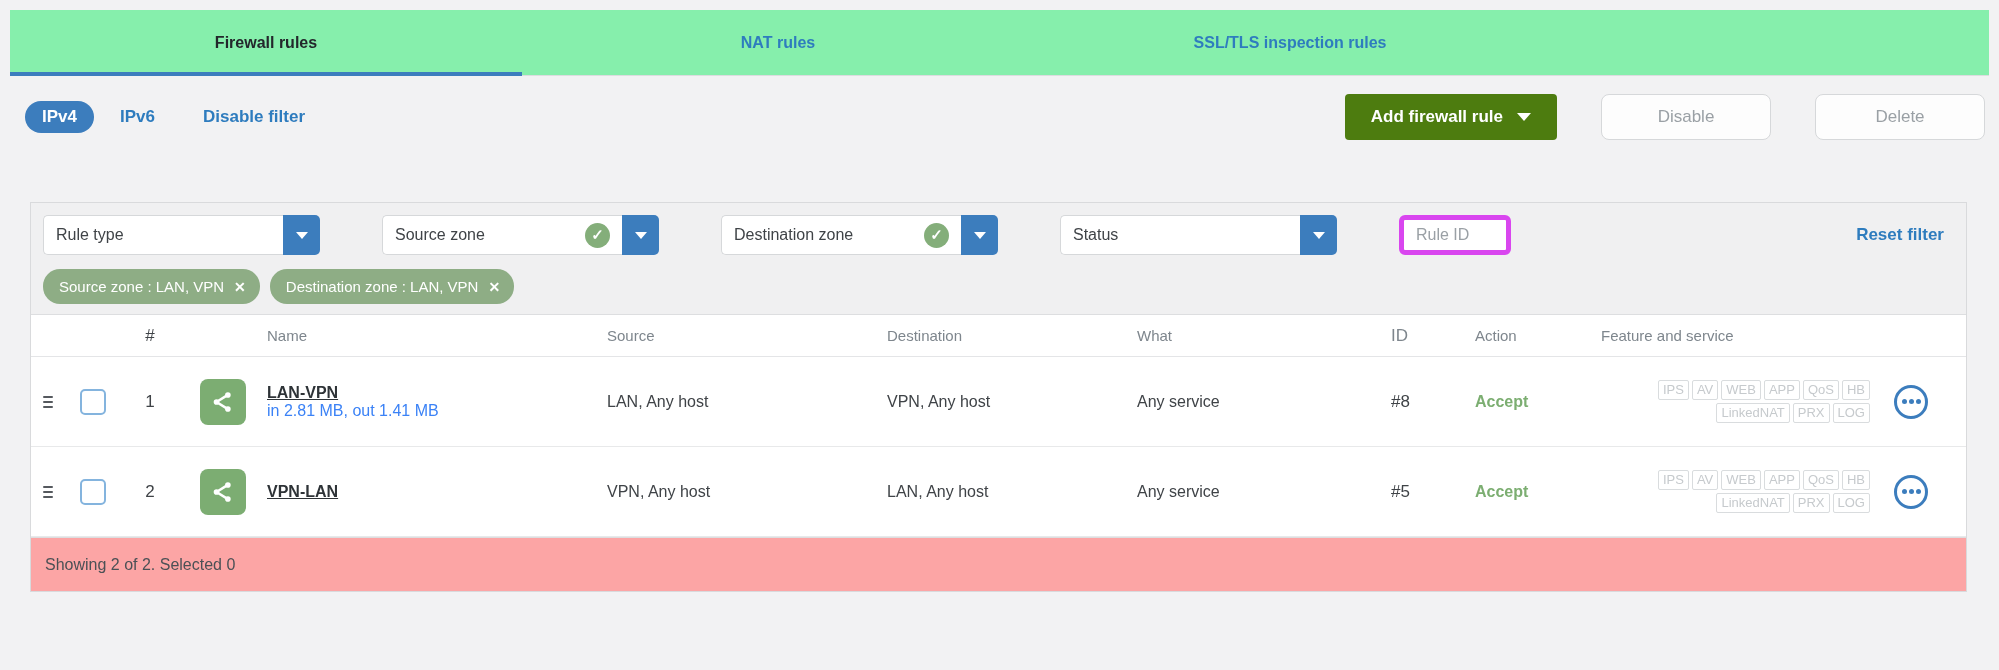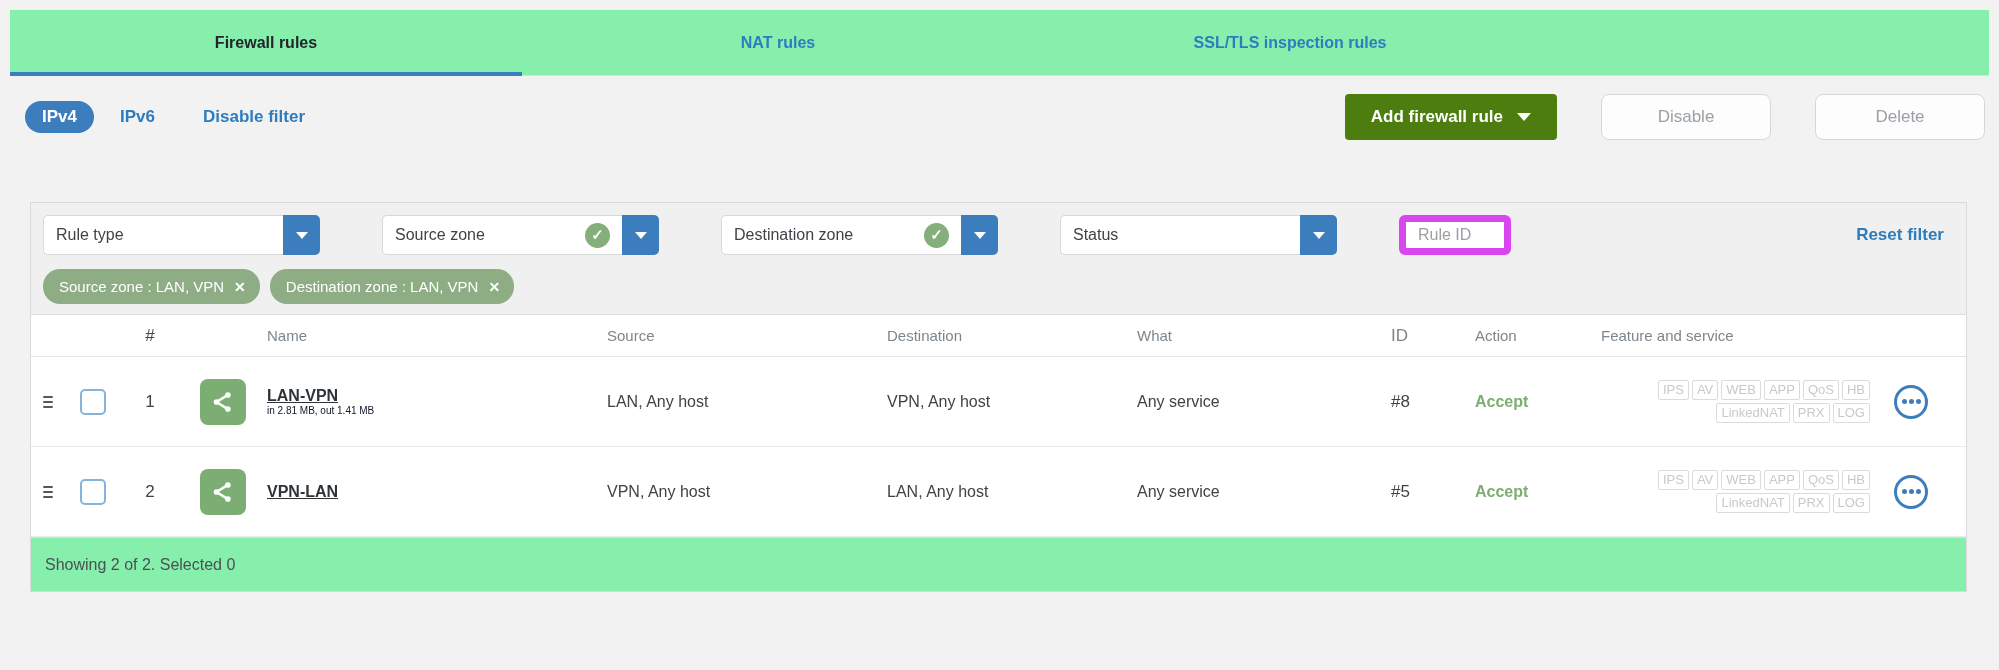--- a/index.html
+++ b/index.html
@@ -75,21 +75,21 @@
     width:25px; height:25px; border-radius:50%; background:#84ae7a; color:#fff;
     font-size:15px; font-weight:bold; display:flex; align-items:center; justify-content:center;
     margin-left:8px;
   }
   .dd-btn {
     width:37px; background:#3c7dbd; border-radius:0 5px 5px 0;
     display:flex; align-items:center; justify-content:center;
   }
   .dd-btn .chev-down { border-left-width:6px; border-right-width:6px; border-top-width:7px; }
   .rule-id-input {
-    width:112px; height:40px; border:7px solid #d946ef; border-radius:6px;
+    width:112px; height:40px; border:5px solid #d946ef; border-radius:6px;
     font-size:16px; color:#3f4347; padding:0 12px; background:#fff; margin-right:30px;
     font-family:"Liberation Sans",sans-serif;
   }
   .rule-id-input::placeholder { color:#9aa0a5; }
   .btn-add-filter {
     background:#3c7dbd; color:#fff; border:none; border-radius:4px;
     height:40px; padding:0 24px; font-size:16px; font-weight:bold;
     display:flex; align-items:center; gap:12px; cursor:pointer;
     font-family:"Liberation Sans",sans-serif;
   }
@@ -119,38 +119,38 @@
   .checkbox {
     width:26px; height:26px; border:2px solid #84b4de; border-radius:5px; background:#fff; cursor:pointer;
   }
   .c-num { text-align:center; color:#3f4347; font-size:17px; }
   .c-icon { display:flex; justify-content:center; }
   .rule-icon {
     width:46px; height:46px; border-radius:8px; background:#7cad72;
     display:flex; align-items:center; justify-content:center;
   }
   .name-main { font-weight:bold; font-size:16px; color:#2e3337; text-decoration:underline; cursor:pointer; }
-  .name-sub { font-size:10px; color:#0f172a; }
+  .name-sub { font-size:16px; color:#3b82f6; }
   .c-id { padding-left:4px; font-size:17px; }
   .c-action { font-weight:bold; color:#7cae71; font-size:16px; }
   .c-feat { display:flex; align-items:center; justify-content:flex-end; padding-right:38px; gap:24px; }
   .badges { display:flex; flex-direction:column; align-items:flex-end; gap:3px; }
   .badge-line { display:flex; gap:3px; }
   .badge {
     border:1px solid #d9dcde; border-radius:2px; color:#c6cacd; font-size:13px;
     padding:1px 4px; line-height:16px; background:#fff;
   }
   .more-btn {
     width:34px; height:34px; border-radius:50%; border:3px solid #3c7dbd; background:#fff;
     display:flex; align-items:center; justify-content:center; gap:2px; cursor:pointer; flex:none;
   }
   .more-btn i { width:5px; height:5px; border-radius:50%; background:#3c7dbd; }
 
   .table-footer {
-    background:#86efac; border-top:1px solid #ddDEE0; height:54px;
+    background:#fca5a5; border-top:1px solid #ddDEE0; height:54px;
     display:flex; align-items:center; padding-left:14px; font-size:16px; color:#4b5055;
   }
 </style>
 </head>
 <body>
 
 <div class="page">
 
   <div class="tabbar">
     <div class="tab active">

